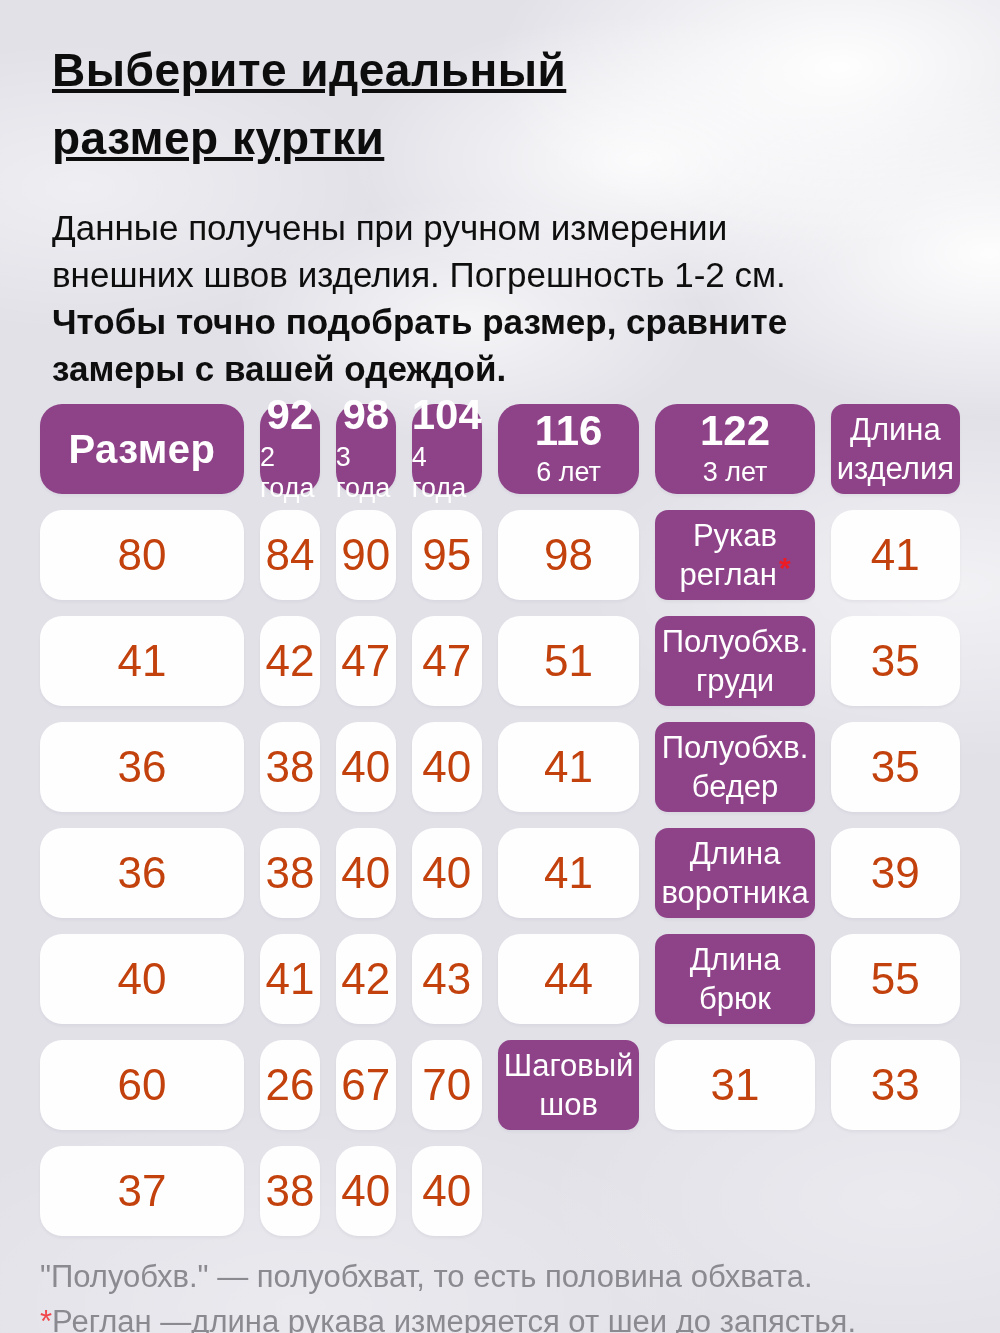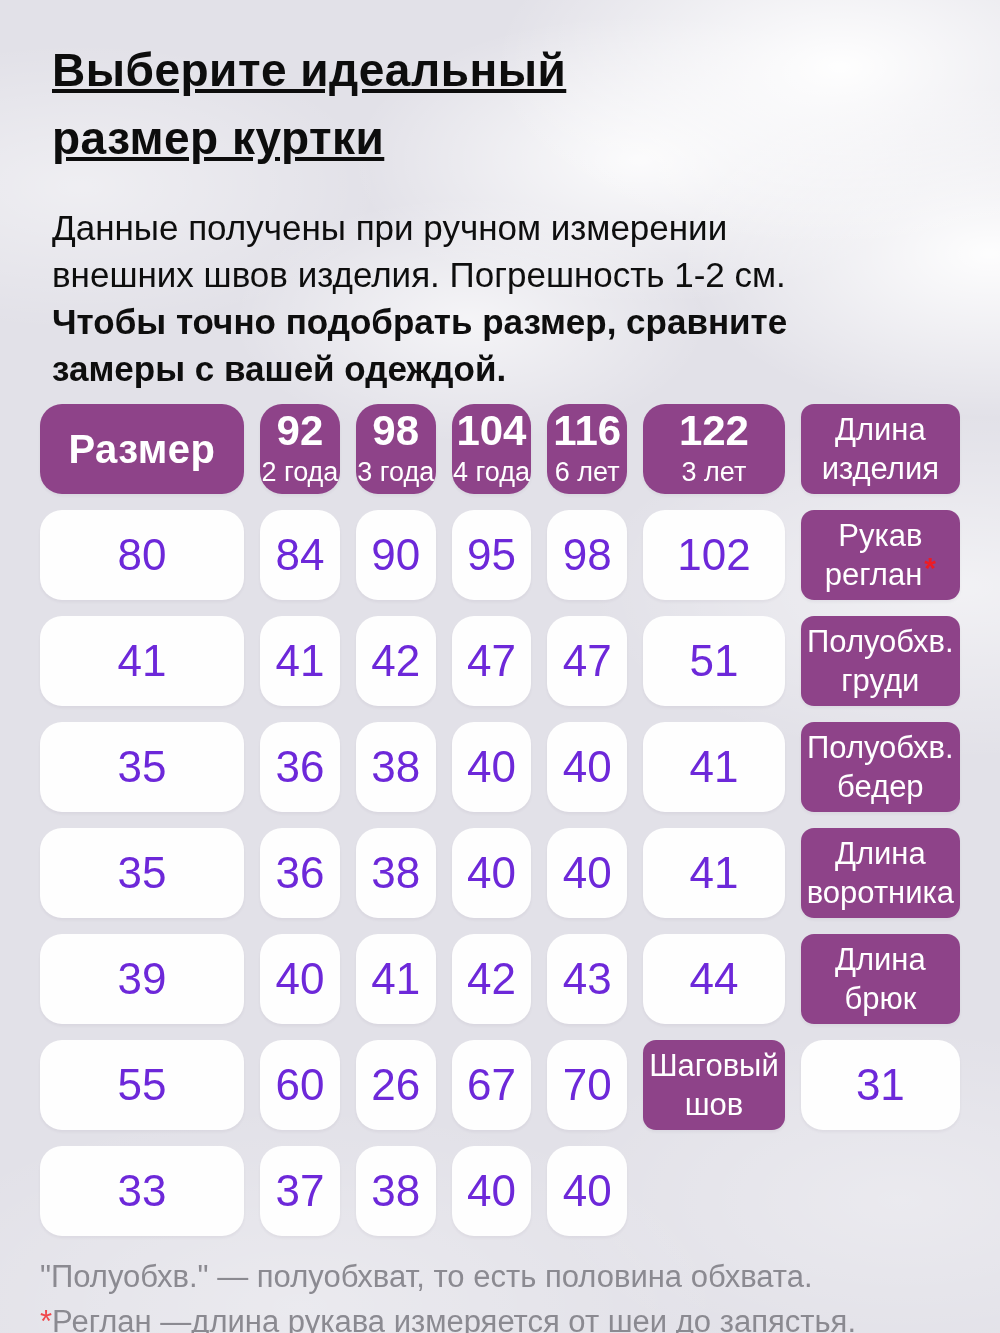--- a/index.html
+++ b/index.html
@@ -42,21 +42,21 @@
     text-align: left;
     box-shadow: 0 2px 3px rgba(60,50,80,0.06);
   }
   .purple { background: #8e4389; color: #ffffff; }
   .corner { font-size: 40px; font-weight: 700; letter-spacing: 0.5px; }
   .head .size { font-size: 42px; font-weight: 700; line-height: 1.02; }
   .head .age  { font-size: 27px; font-weight: 400; line-height: 1.15; margin-top: 5px; }
   .label { font-size: 31px; line-height: 39px; font-weight: 400; padding: 0 6px; border-radius: 13px; }
   .label .line { display: block; }
   .star { color: #ed1c24; font-weight: 700; font-size: 30px; position: relative; top: -7px; margin-left: 2px; }
-  .val { background: #fefefe; color: #6d28d9; font-size: 44px; font-weight: 400; }
+  .val { background: #fefefe; color: #c2410c; font-size: 44px; font-weight: 400; }
 
   .notes { margin: 18px 40px 0; font-size: 31px; line-height: 45px; color: #8b8a91; }
   .notes .line { display: block; }
   .note-star { color: #f0474c; }
 </style>
 </head>
 <body>
 
 <div class="content">
   <h1 class="title">
@@ -97,21 +97,20 @@
 
   <div class="cell purple label">
     <span class="line">Длина</span>
     <span class="line">изделия</span>
   </div>
   <div class="cell val">80</div>
   <div class="cell val">84</div>
   <div class="cell val">90</div>
   <div class="cell val">95</div>
   <div class="cell val">98</div>
-  <div class="cell val">102</div>
 
   <div class="cell purple label">
     <span class="line">Рукав</span>
     <span class="line"><span>реглан</span><span class="star">*</span></span>
   </div>
   <div class="cell val">41</div>
   <div class="cell val">41</div>
   <div class="cell val">42</div>
   <div class="cell val">47</div>
   <div class="cell val">47</div>

